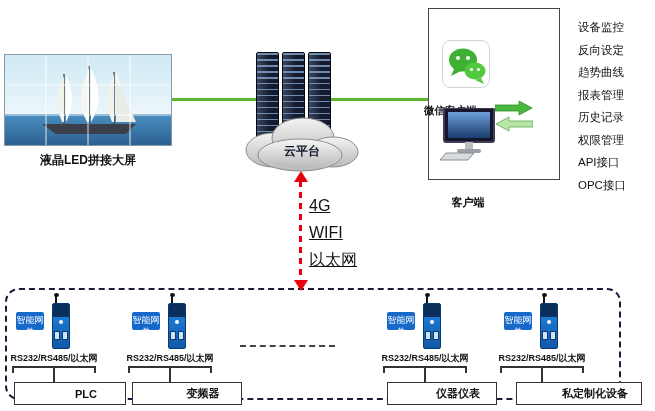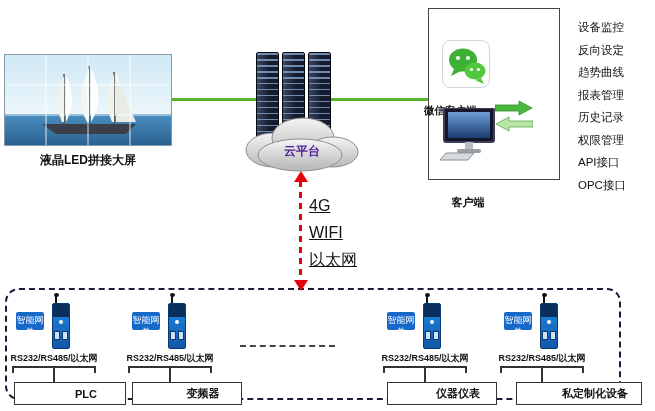--- a/index.html
+++ b/index.html
@@ -22,21 +22,21 @@
   .server{left:256px;top:52px;display:flex;gap:3px;z-index:2;}
   .tower{
     width:21px;height:88px;border:1px solid #05080f;border-radius:2px;
     background:
       repeating-linear-gradient(180deg, rgba(135,165,205,.8) 0 1.5px, transparent 1.5px 6px),
       linear-gradient(90deg,#3a4760,#141b2e 60%);
   }
 
   
   .cloud{left:243px;top:110px;z-index:3;}
-  .cloud-label{left:243px;top:143px;width:118px;text-align:center;font-weight:bold;font-size:12px;color:#4c1d95;z-index:4;}
+  .cloud-label{left:243px;top:143px;width:118px;text-align:center;font-weight:bold;font-size:12px;color:#0f172a;z-index:4;}
 
   
   .redline{left:299px;top:181px;width:3px;height:100px;z-index:2;
     background:repeating-linear-gradient(180deg,#e8000a 0 6px,transparent 6px 11px);}
   .arrow-up{left:294px;top:171px;width:0;height:0;border-left:7px solid transparent;border-right:7px solid transparent;border-bottom:11px solid #e8000a;z-index:2;}
   .arrow-down{left:294px;top:280px;width:0;height:0;border-left:7px solid transparent;border-right:7px solid transparent;border-top:11px solid #e8000a;z-index:2;}
   .linklab{left:309px;font-weight:normal;font-size:16px;text-decoration:underline;}
   .linklab1{top:197px;} .linklab2{top:224px;} .linklab3{top:250px;}
 
   

